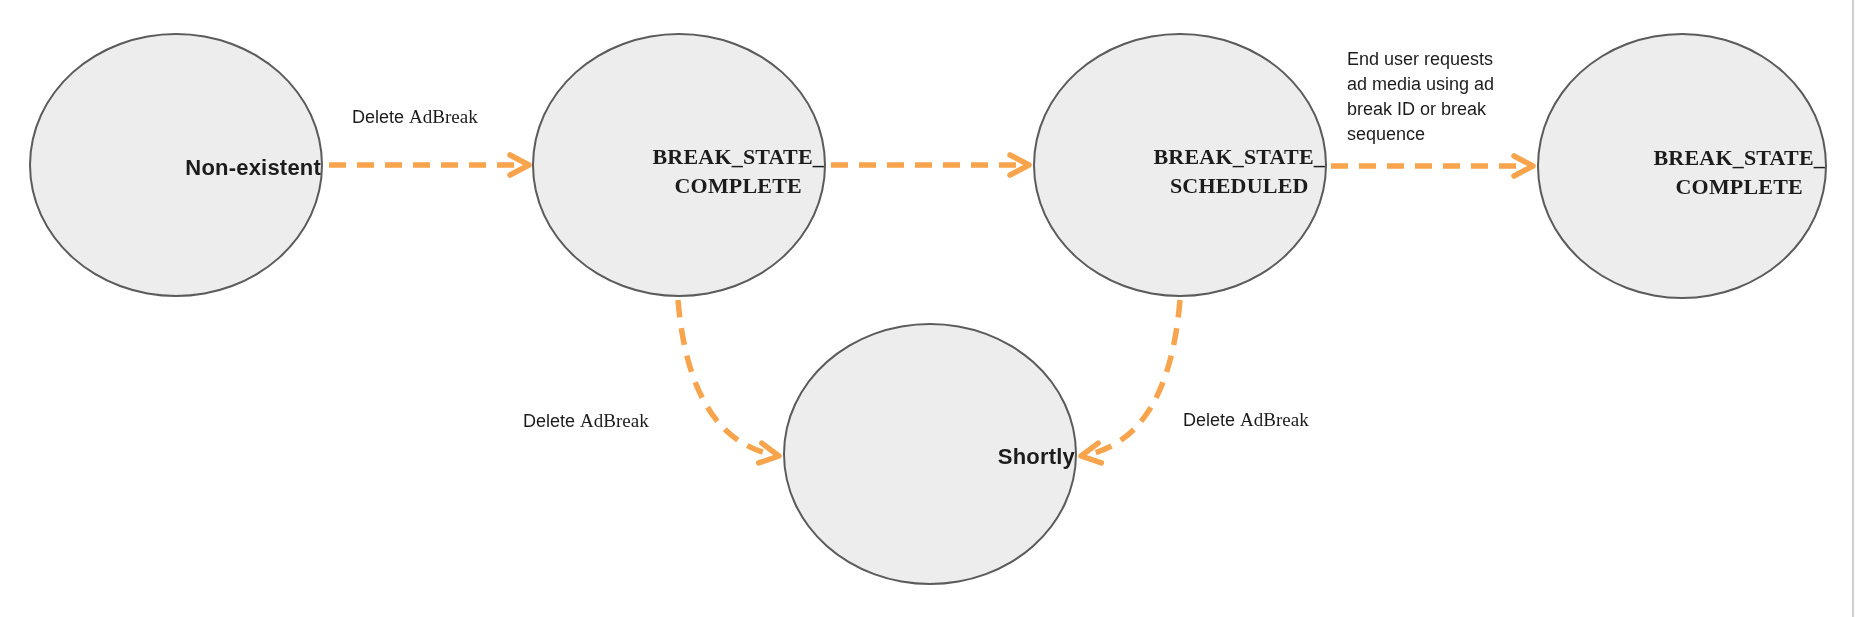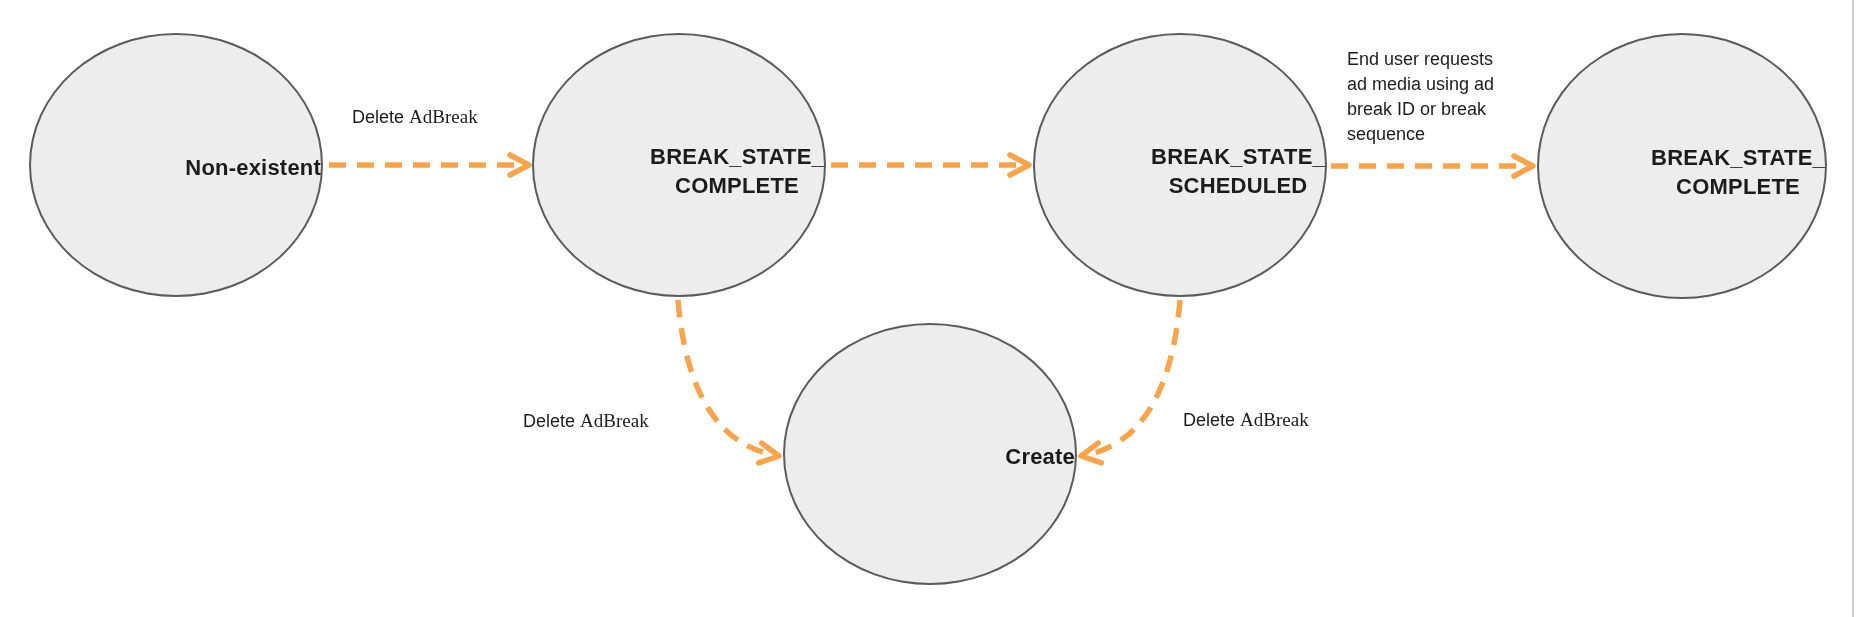--- a/index.html
+++ b/index.html
@@ -38,21 +38,21 @@
   }
   .nlabel{
     font-weight:bold;
     font-size:22px;
     line-height:29px;
     letter-spacing:0.2px;
   }
   .nlabel.one{padding-top:4px;}
   .nlabel.two{padding-top:12px;}
   .mono{font-family:Liberation Serif, serif;}
-  .nlabel.mono2{font-family:Liberation Sans, sans-serif;font-size:22px;}
+  .nlabel.mono2{font-family:Liberation Serif, serif;font-size:22px;}
   .elabel{
     position:absolute;
     font-size:18px;
     line-height:25px;
     white-space:nowrap;
   }
   .elabel .mono{font-size:19px;}
   .elabel.pre{white-space:pre-line;}
   .vline{
     position:absolute;
@@ -98,21 +98,21 @@
   </div>
 
   <div class="node" style="left:1537px;top:33px;width:290px;height:266px">
     <div class="nlabel mono2 two">
       <span>BREAK_STATE_</span><br>
       <span>COMPLETE</span>
     </div>
   </div>
 
   <div class="node" style="left:783px;top:323px;width:294px;height:262px">
-    <div class="nlabel one">Create</div>
+    <div class="nlabel one">Shortly</div>
   </div>
 
   <div class="elabel" style="left:352px;top:104px">
     <span>Delete </span><span class="mono">AdBreak</span>
   </div>
 
 
   <div class="elabel pre" style="left:1347px;top:47px">End user requests
 ad media using ad
 break ID or break

